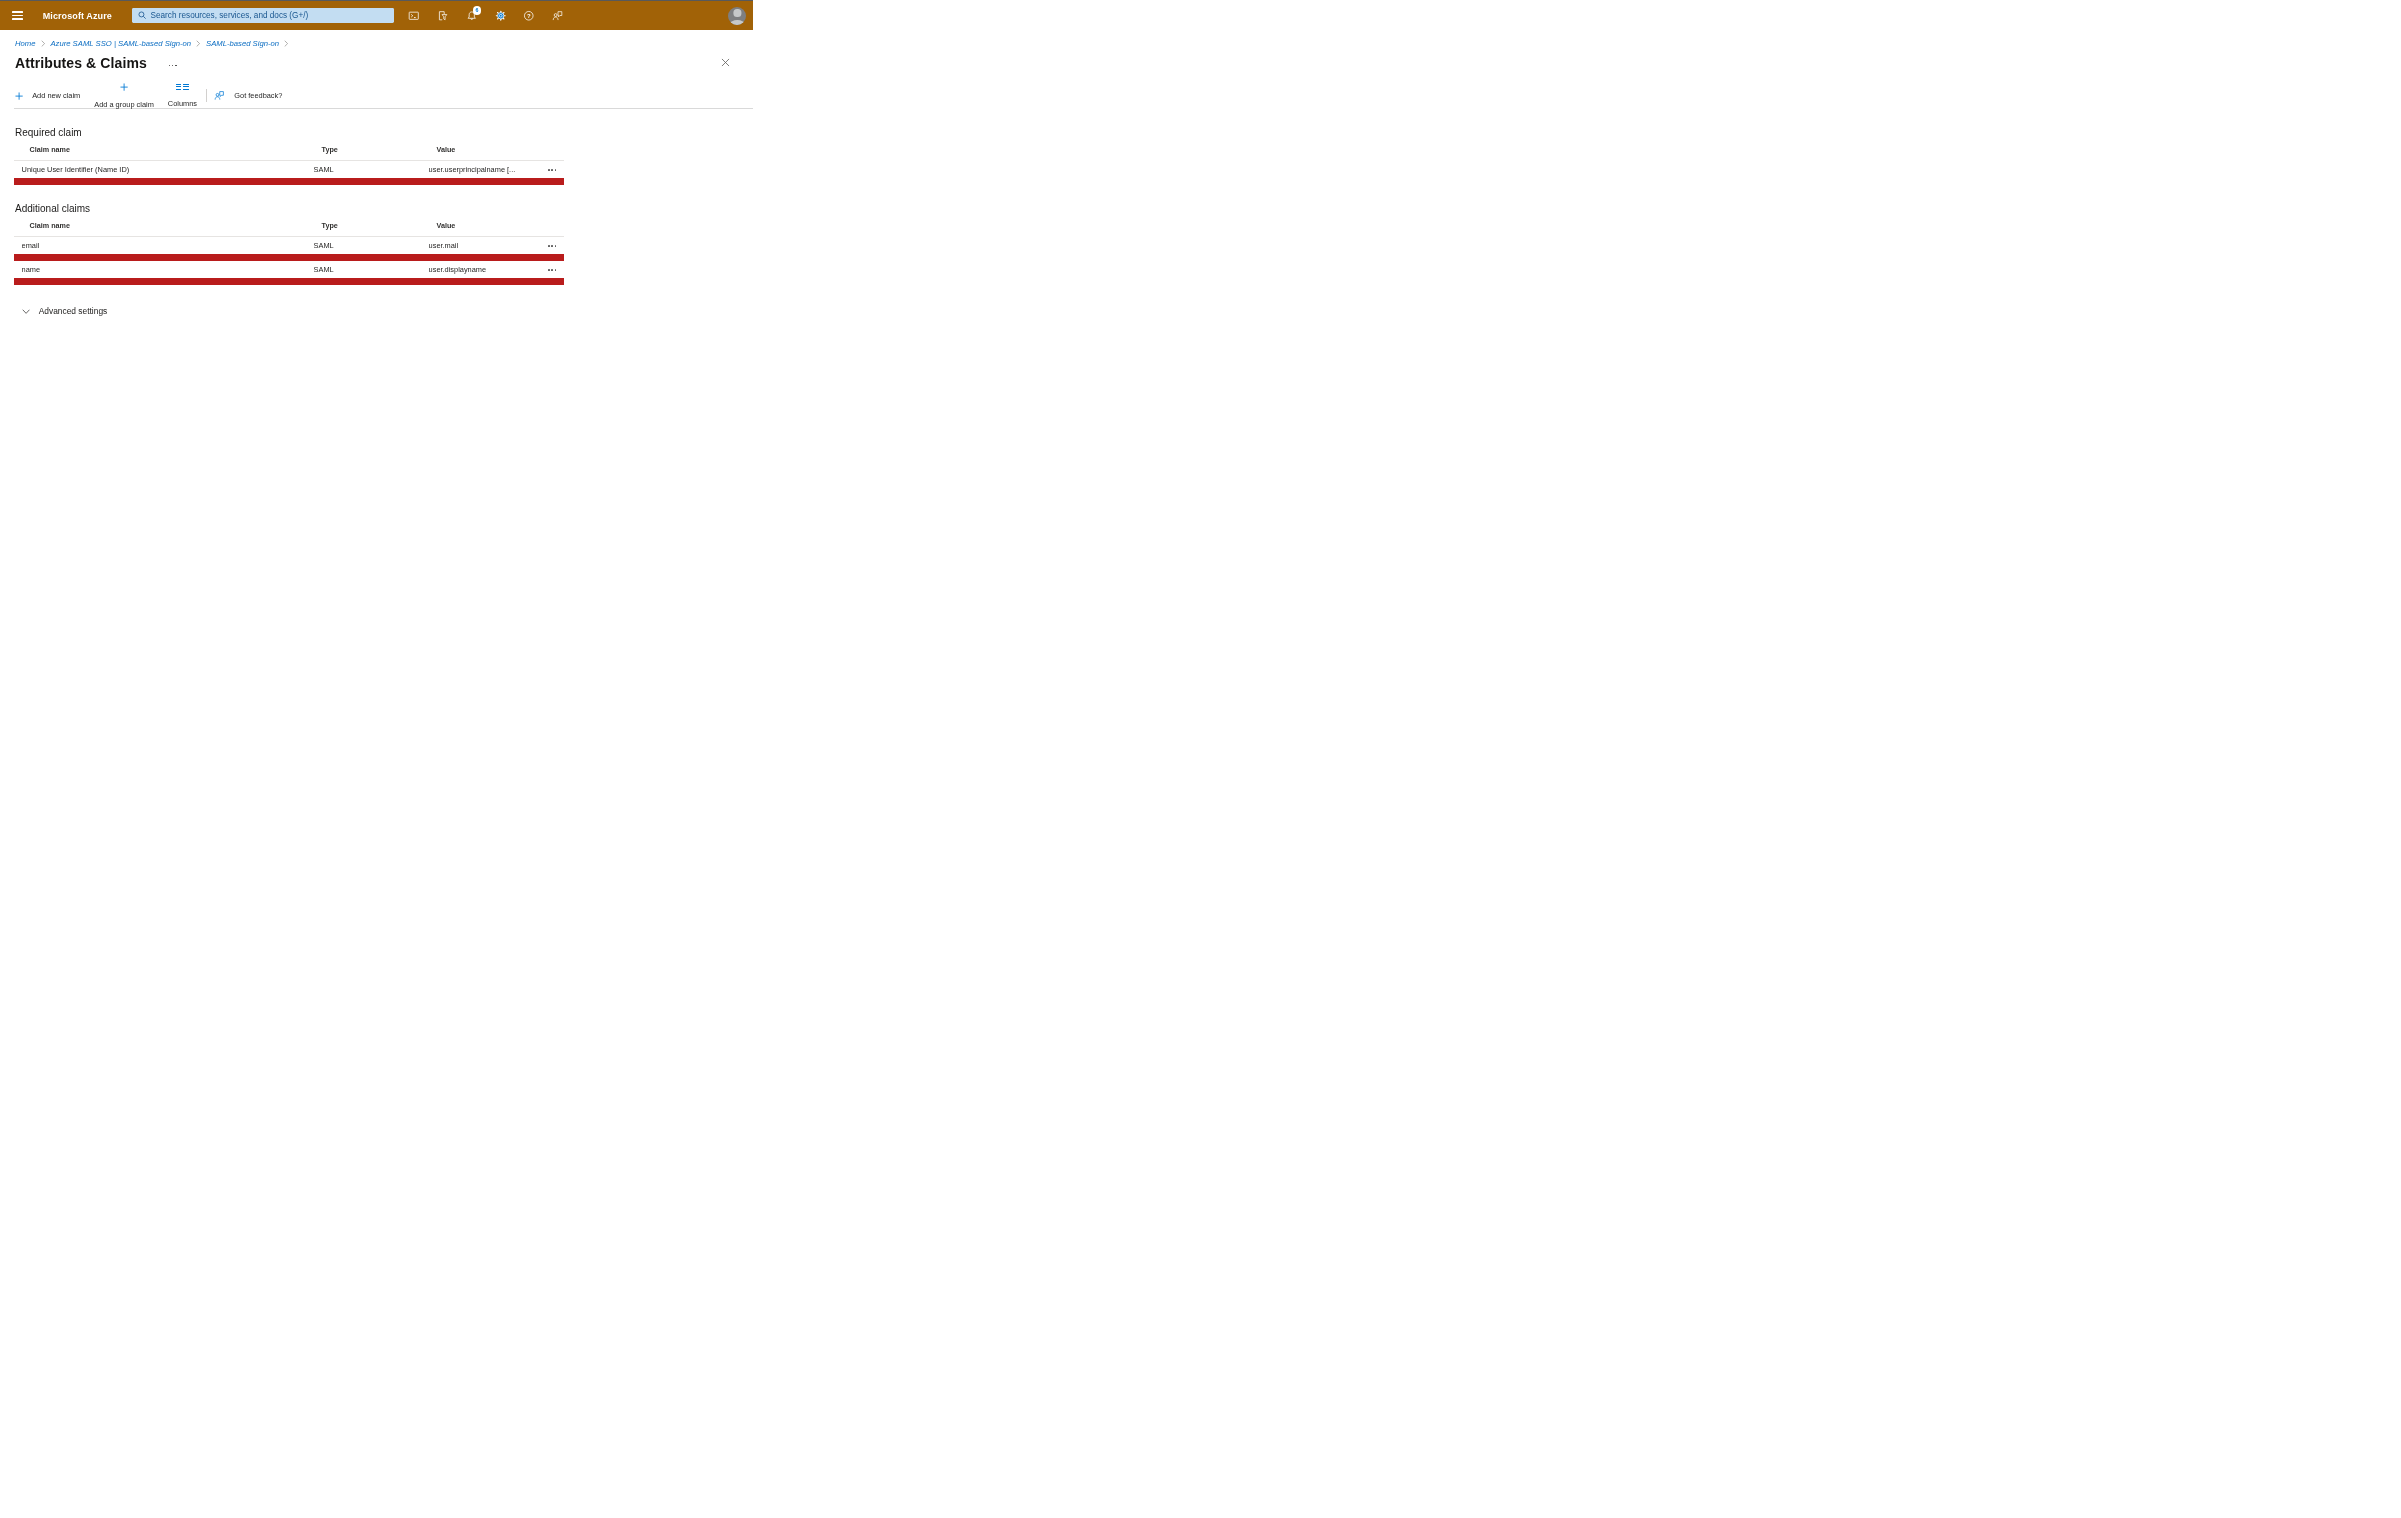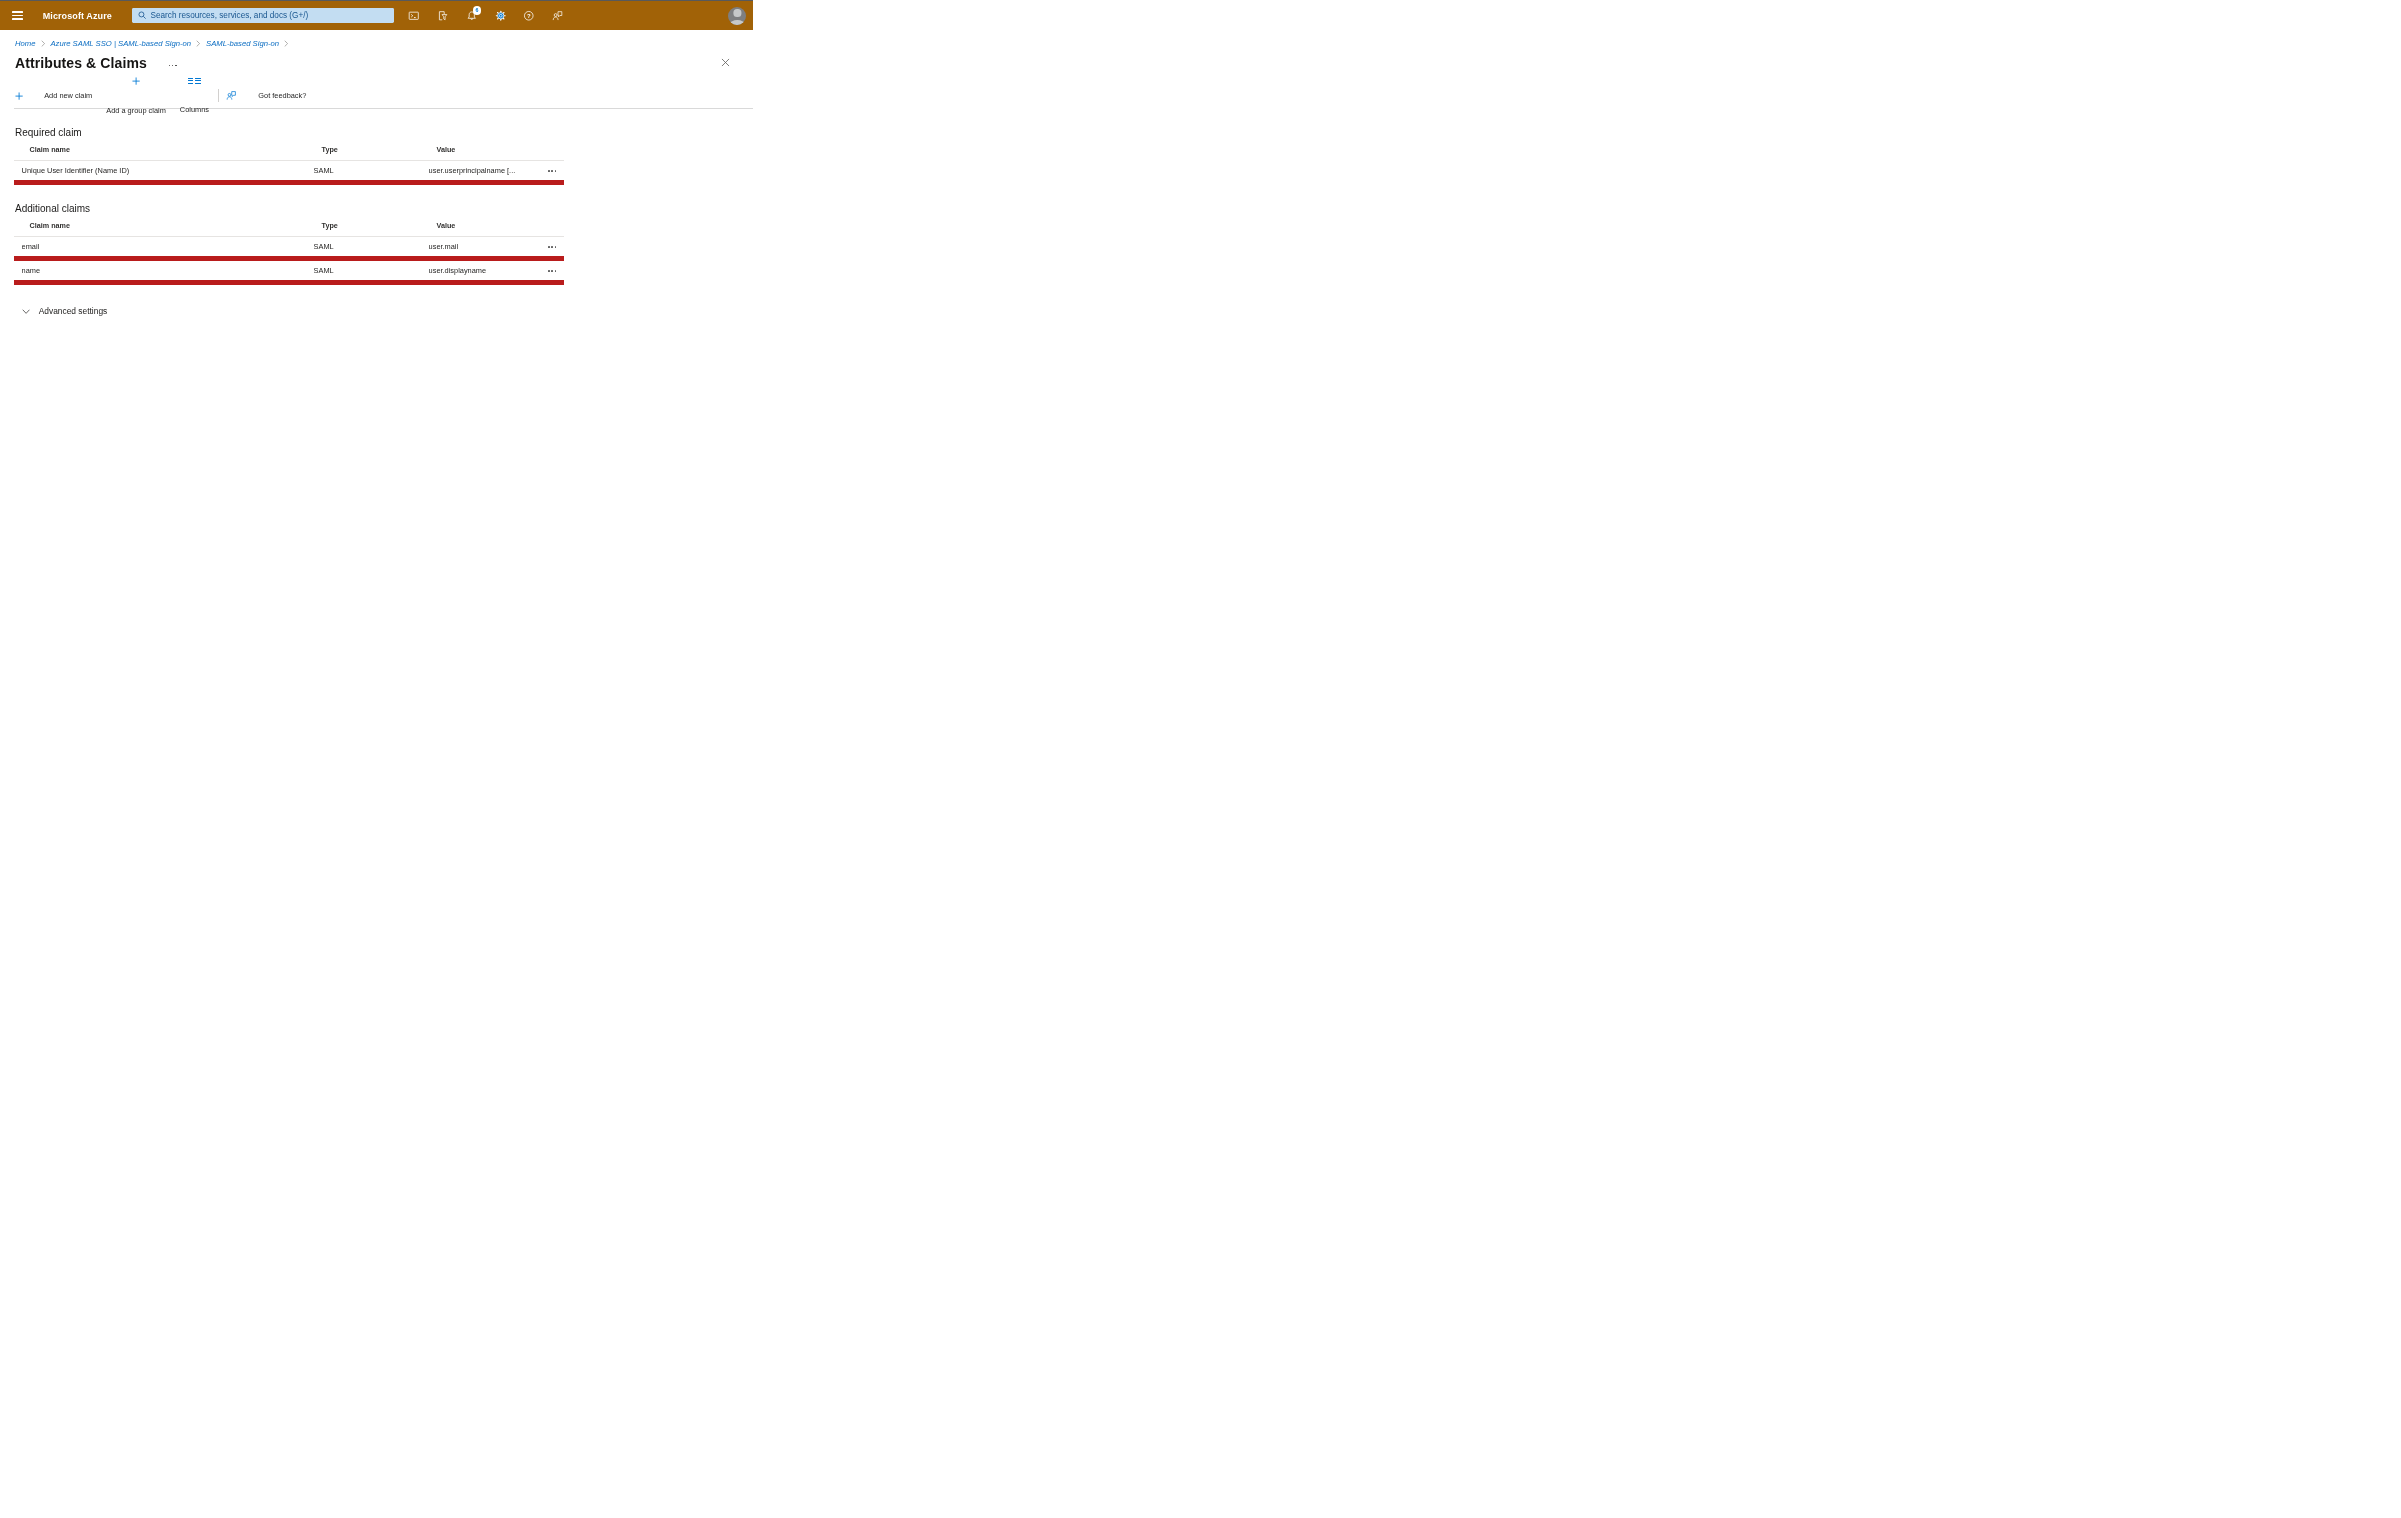--- a/index.html
+++ b/index.html
@@ -61,38 +61,38 @@
   .title-row { margin:7.7px 0 0 15px; display:flex; align-items:center; position:relative; }
   .page-title { font-size:14px; font-weight:bold; color:#161514; letter-spacing:0.1px; }
   .more-dots { margin-left:20px; margin-top:4.8px; display:flex; gap:1.9px; background:none;
     border:none; cursor:pointer; padding:1.9px; }
   .more-dots i { width:1.4px; height:1.4px; border-radius:50%; background:#3b3a39; }
   .close-btn { position:absolute; right:21.6px; top:1.9px; background:none; border:none;
     cursor:pointer; padding:1px; }
 
   
   .toolbar { margin:17.3px 0 0 15px; display:flex; align-items:center; height:14.4px; }
-  .cmd { display:flex; align-items:center; gap:21px; background:none; border:none;
+  .cmd { display:flex; align-items:center; gap:9px; background:none; border:none;
     cursor:pointer; font-size:7.4px; color:#262626;
     font-family:"Liberation Sans", sans-serif; padding:0; }
   .cmd + .cmd { margin-left:14px;flex-direction:column; }
   .cols-icon { display:grid; grid-template-columns:5.3px 5.3px; grid-auto-rows:1.4px;
     gap:1.2px 1.9px; }
   .cols-icon i { background:#0078d4; border-radius:0.2px; }
   .v-sep { width:0.5px; height:13px; background:#d2d0ce; margin:0 8.2px 0 8.6px; }
   .toolbar-divider { margin-top:5.3px; height:1px; background:#d9d9d9; margin-left:14.4px; }
 
   
   .section-heading { margin:18px 0 0 15px; font-size:10px; font-weight:400; color:#1b1a19; }
   .claims-table { margin-left:14.4px; width:550px; font-size:7.4px; }
   .tbl-grid { display:grid; grid-template-columns:292px 115px 112px 23px;
     padding-left:7.2px; align-items:center; }
   .tbl-head { border-bottom:0.5px solid #e6e4e2; padding-top:7.2px; padding-bottom:5.8px; }
   .tbl-head .th { font-weight:bold; font-size:7.2px; color:#323130;padding-left:8px; }
-  .tbl-row { height:24px; border-bottom:5px solid #b91c1c; cursor:pointer; }
+  .tbl-row { height:24px; border-bottom:7px solid #b91c1c; cursor:pointer; }
   .tbl-row .td { color:#201f1e; white-space:nowrap; overflow:hidden; text-overflow:ellipsis; }
   .row-menu { justify-self:center; display:flex; gap:1.7px; background:none; border:none;
     cursor:pointer; padding:2.9px 1px; }
   .row-menu i { width:1.7px; height:1.7px; border-radius:50%; background:#5a5a5a; }
 
   
   .advanced { margin:21px 15px 0 22px; display:flex; align-items:center; gap:8.6px;
     background:none; border:none; cursor:pointer; font-family:"Liberation Sans", sans-serif; }
   .advanced .label { font-size:8.4px; color:#1b1a19; }
 

